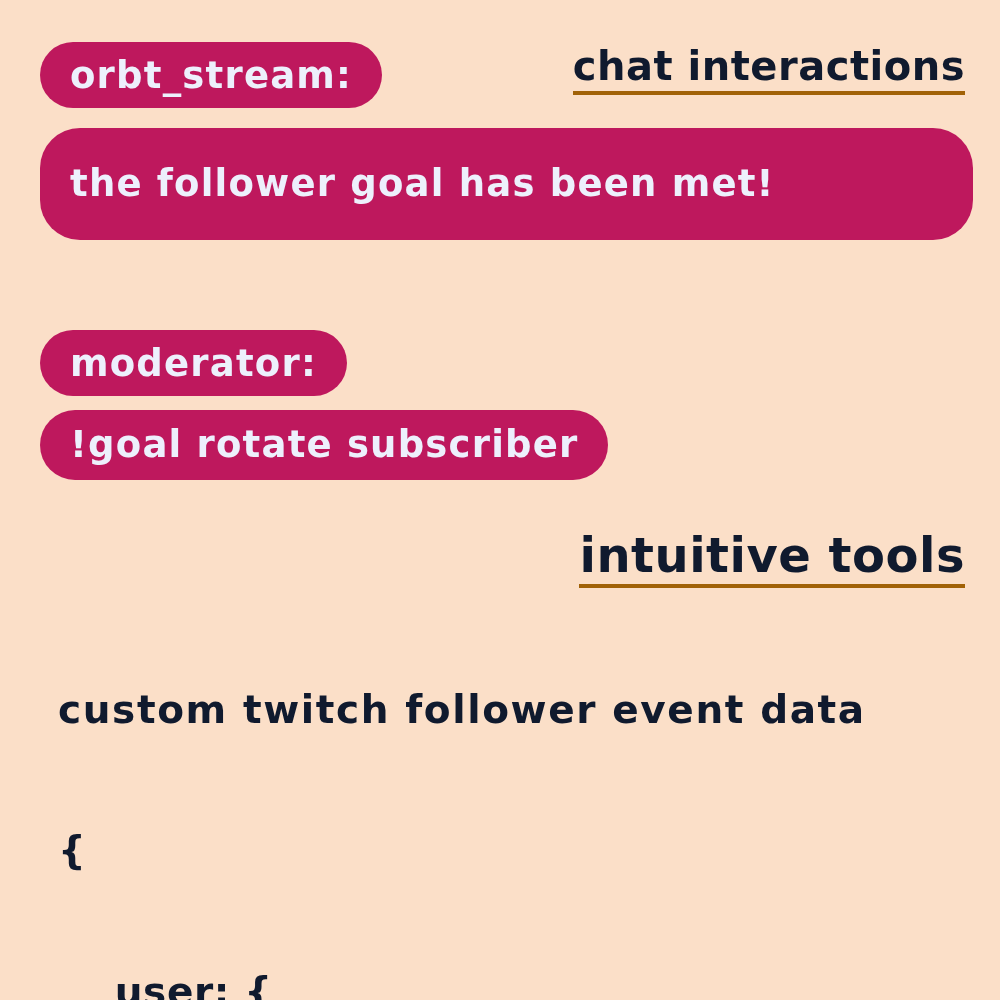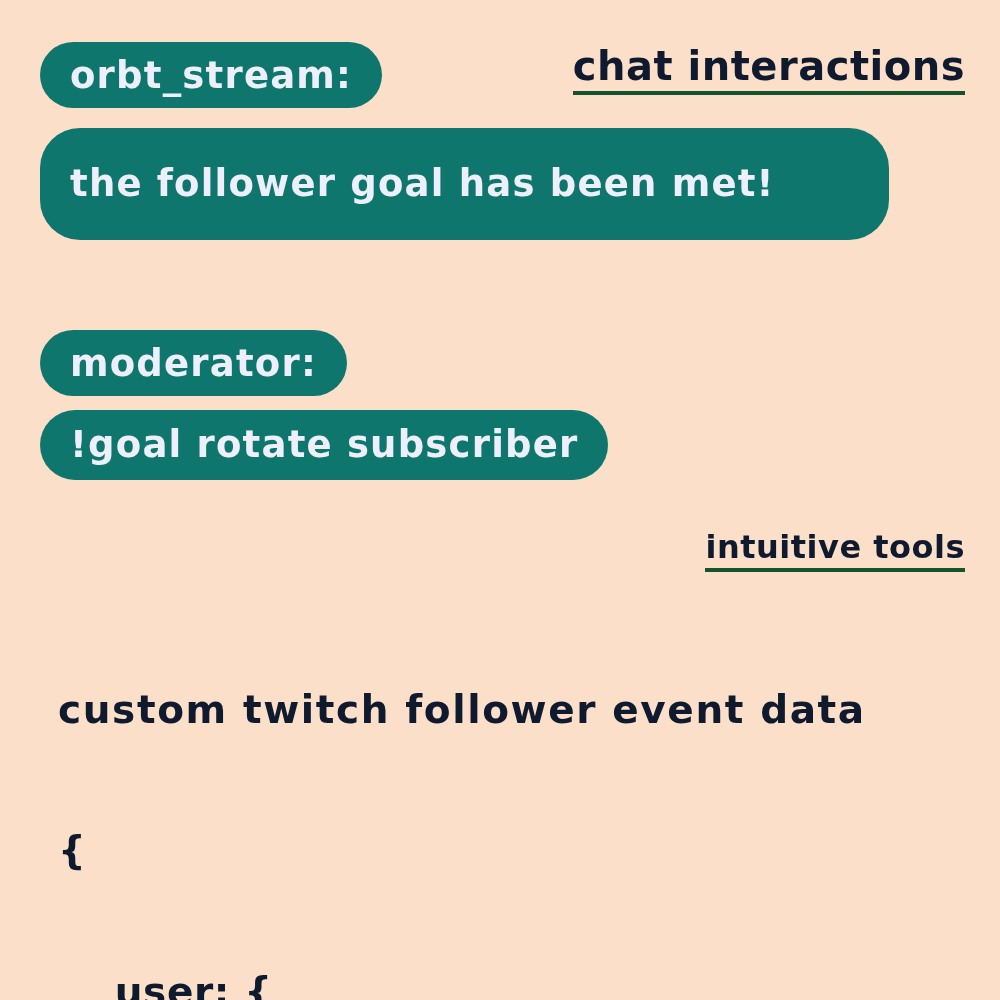--- a/index.html
+++ b/index.html
@@ -30,39 +30,39 @@
     color: #101A2E;
     font-family: "DejaVu Sans", sans-serif;
     font-weight: 700;
     letter-spacing: 0.5px;
     white-space: nowrap;
     text-align: right;
     line-height: 1;
   }
   .section-heading .heading-text {
     display: inline-block;
-    border-bottom: 4px solid #14532d;
+    border-bottom: 4px solid #a16207;
     padding-bottom: 5px;
   }
 
   #heading-chat {
     right: 35px;
     top: 46px;
     font-size: 40px;
   }
   #heading-tools {
     right: 35px;
     top: 531px;
-    font-size: 32px;
+    font-size: 48px;
   }
 
   
   .bubble {
     position: absolute;
-    background: #0f766e;
+    background: #be185d;
     color: #EDF0FC;
     display: flex;
     align-items: center;
     box-sizing: border-box;
     font-family: "DejaVu Sans", sans-serif;
     font-weight: 700;
     letter-spacing: 1.2px;
   }
   .bubble-name {
     border-radius: 999px;
@@ -85,21 +85,21 @@
 
   
   #bubble-user-1 {
     left: 40px;
     top: 42px;
     height: 66px;
   }
   #bubble-msg-1 {
     left: 40px;
     top: 128px;
-    width: 849px;
+    width: 933px;
     height: 112px;
   }
 
   
   #bubble-user-2 {
     left: 40px;
     top: 330px;
     height: 66px;
   }
   #bubble-msg-2 {

